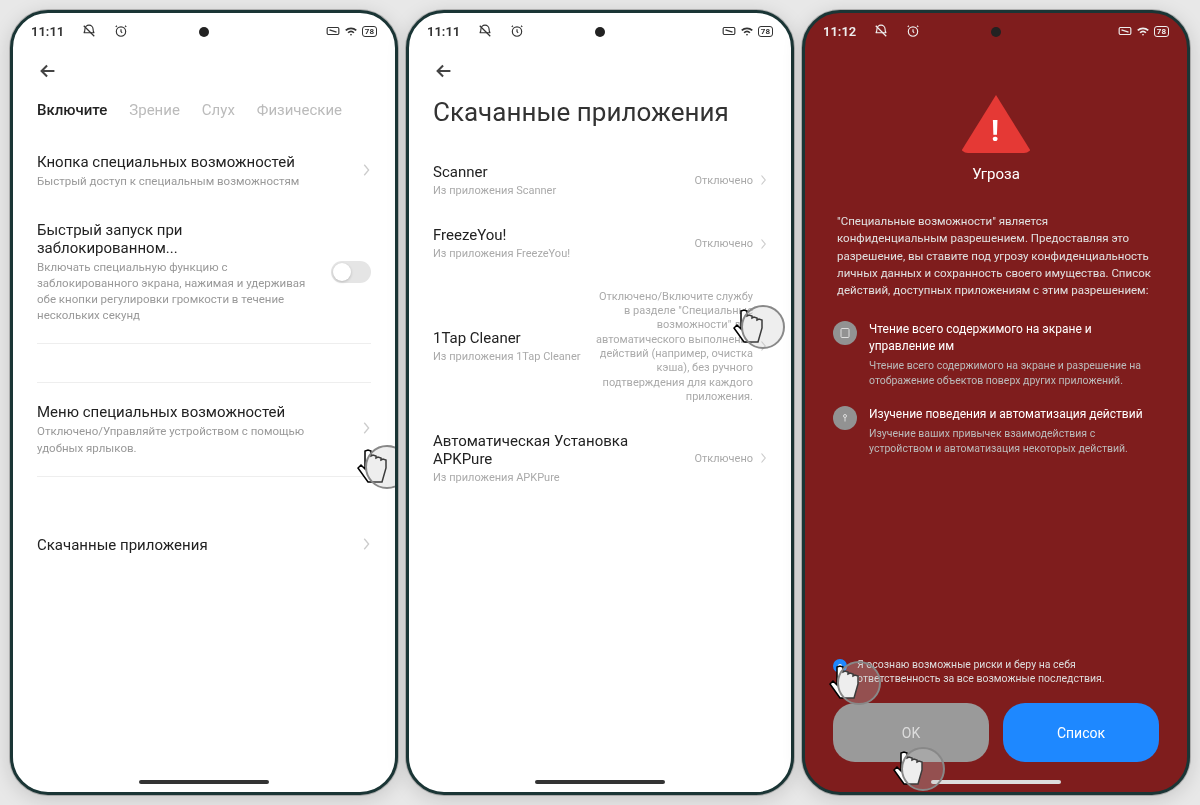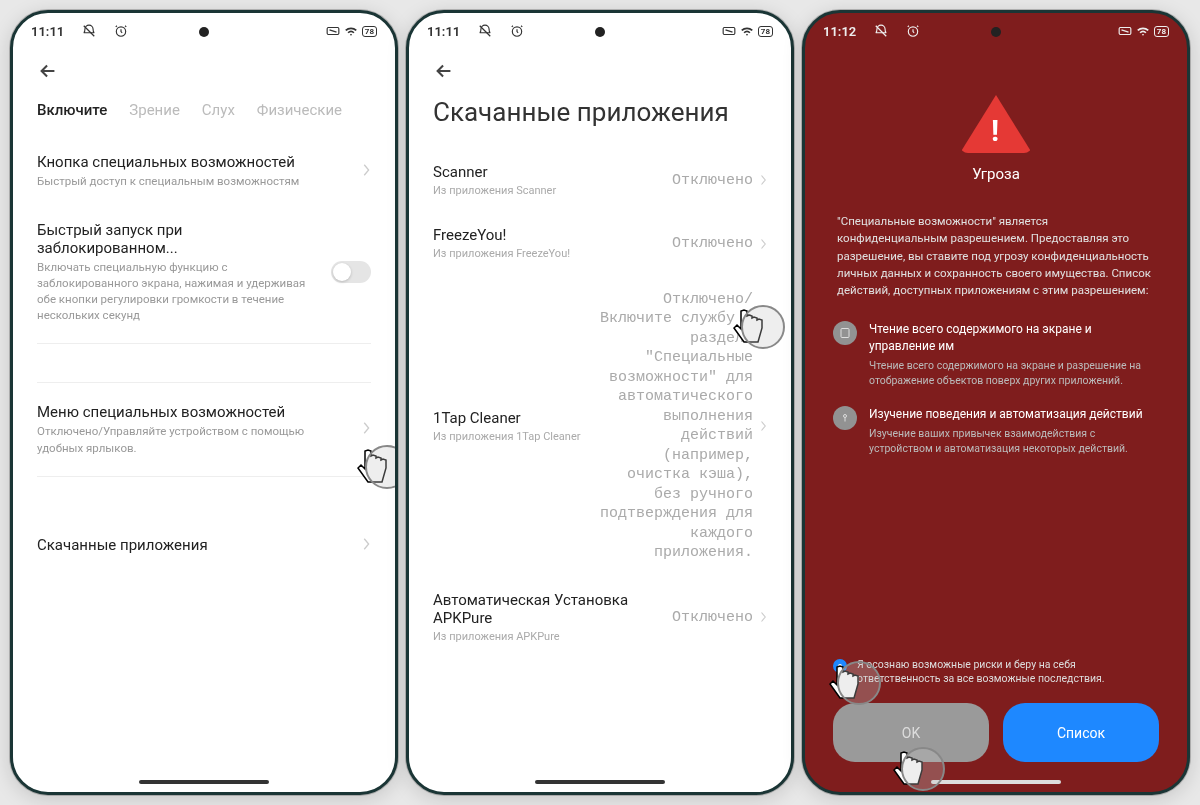--- a/index.html
+++ b/index.html
@@ -127,26 +127,25 @@
   .app-row {
     display: flex;
     align-items: center;
     justify-content: space-between;
     padding: 14px 0;
     gap: 10px;
   }
   .app-row .item-title { font-size: 15px; color: #222; }
   .app-row .item-sub { font-size: 11px; color: #aaa; }
   .app-status {
-    font-size: 15px;
+    font-size: 11px;
     color: #aaa;
     text-align: right;
     max-width: 160px;
     line-height: 1.3;
-    font-family: Liberation Mono, monospace;
   }
   .nav-indicator {
     position: absolute;
     bottom: 8px;
     left: 50%;
     transform: translateX(-50%);
     width: 130px;
     height: 4px;
     background: #333;
     border-radius: 2px;

